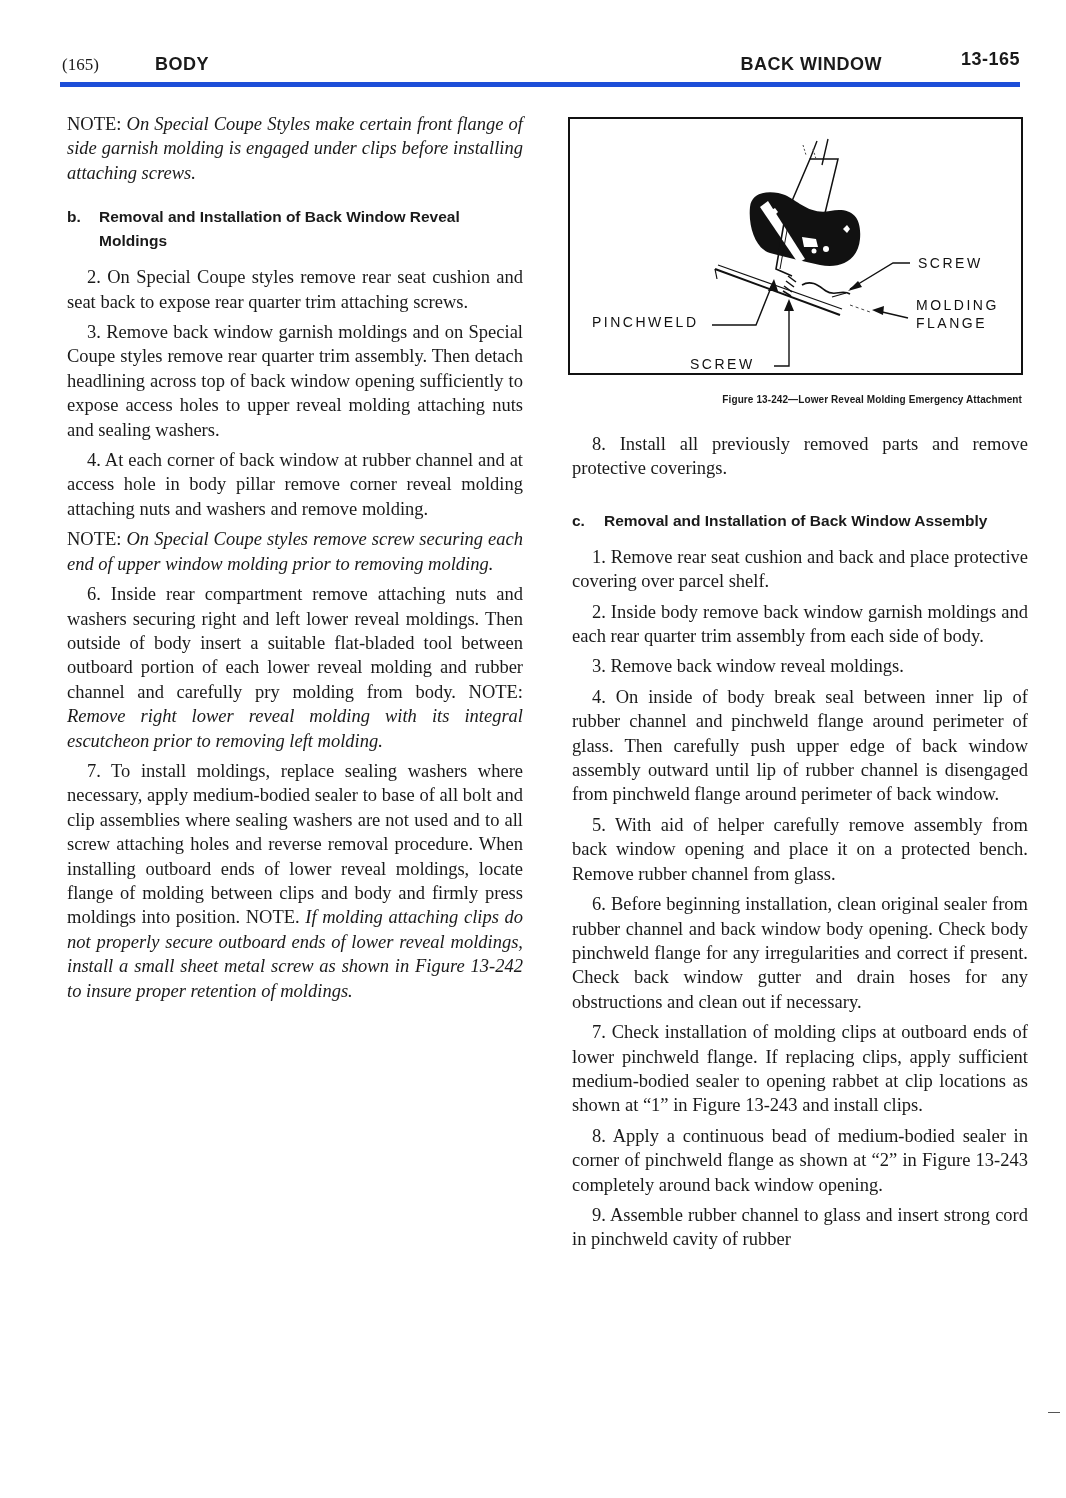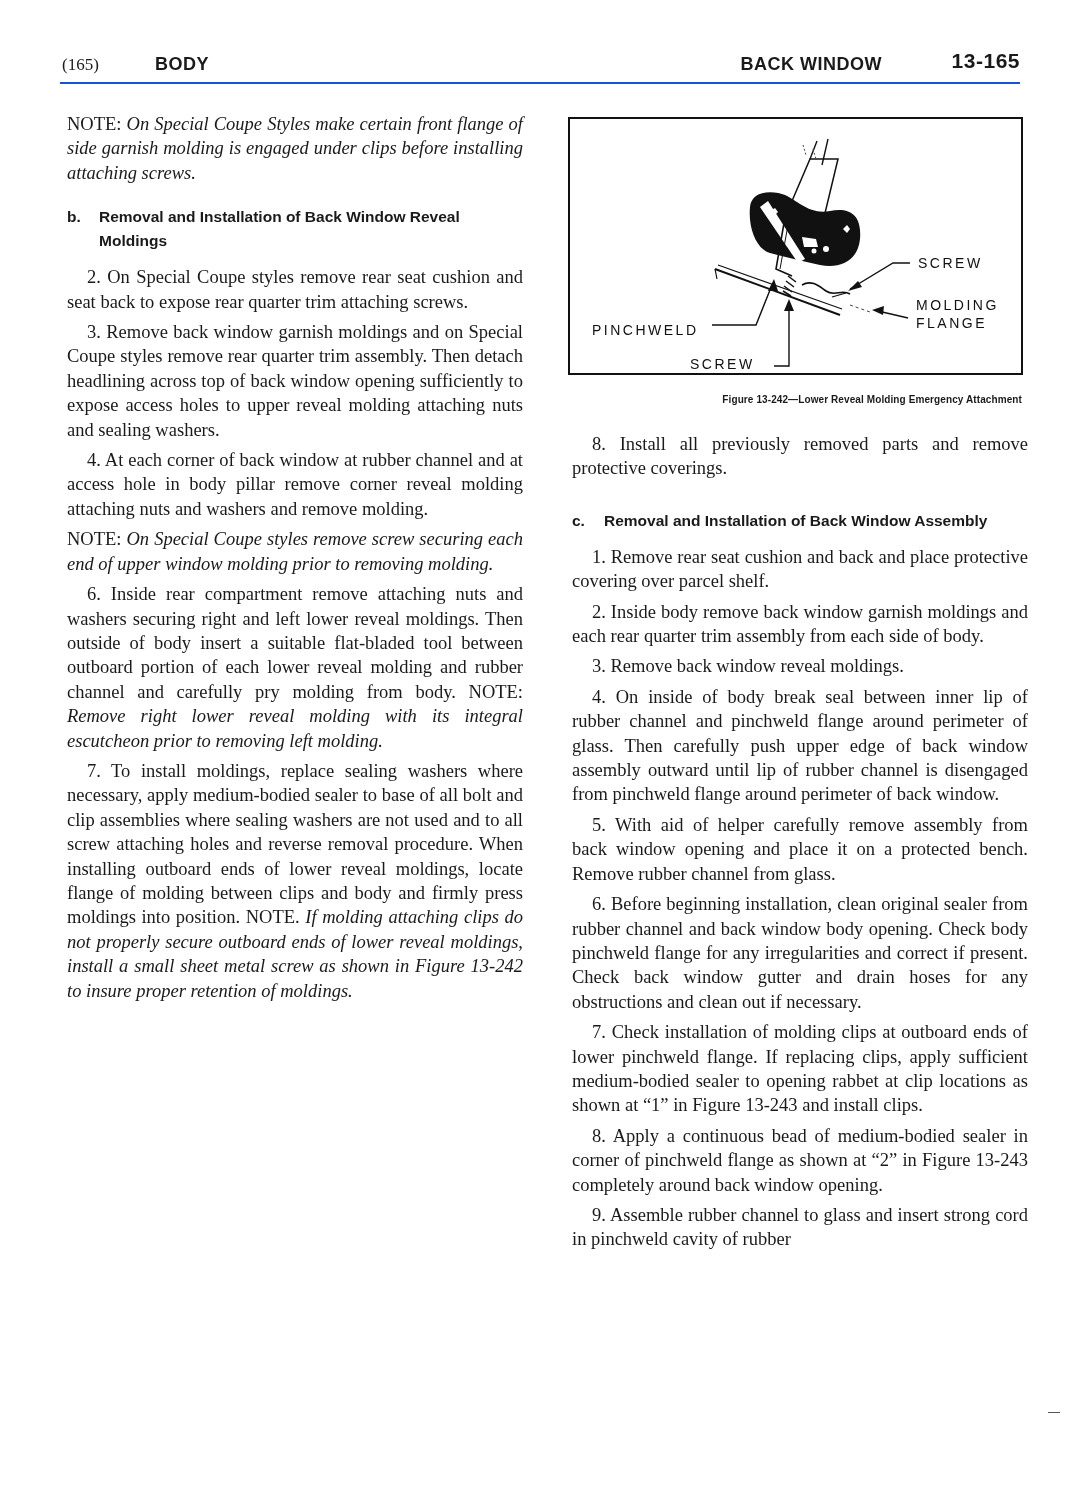--- a/index.html
+++ b/index.html
@@ -3,39 +3,39 @@
 <meta charset="utf-8">
 <style>
   html, body { margin: 0; padding: 0; background: #ffffff; }
   body {
     width: 1066px; height: 1498px; position: relative; overflow: hidden;
     color: #1a1a1a;
     font-family: "DejaVu Serif", "Liberation Serif", serif;
   }
   .header {
     position: absolute; left: 60px; top: 52px; width: 960px; height: 30px;
-    border-bottom: 2px solid #1d4ed8;
+    border-bottom: 5px solid #1d4ed8;
   }
   .hdr-left-num {
     position: absolute; left: 2px; top: 3px;
     font-family: "Liberation Serif", serif; font-size: 17px;
   }
   .hdr-left-title {
     position: absolute; left: 95px; top: 2px;
     font-family: "Liberation Sans", sans-serif; font-weight: bold; font-size: 18px;
     letter-spacing: 0.5px;
   }
   .hdr-right-title {
     position: absolute; right: 138px; top: 2px;
     font-family: "Liberation Sans", sans-serif; font-weight: bold; font-size: 18px;
     letter-spacing: 0.5px;
   }
   .hdr-right-num {
     position: absolute; right: 0px; top: -3px;
-    font-family: "Liberation Sans", sans-serif; font-weight: bold; font-size: 21px;
+    font-family: "Liberation Sans", sans-serif; font-weight: bold; font-size: 18px;
     letter-spacing: 0.5px;
   }
 
   .col {
     position: absolute; top: 112px; width: 456px;
     font-family: "Liberation Serif", serif; font-size: 18.5px; line-height: 24.4px;
     text-align: justify; hyphens: none;
   }
   .col-left { left: 67px; }
   .col-right { left: 572px; top: 432px; }
@@ -152,21 +152,21 @@
 
     <path d="M142,206 L186,206 L202,166" stroke="#111" stroke-width="1.4" fill="none"></path>
     <polygon points="204,160 198,172 208,172" fill="#111"></polygon>
 
     <path d="M204,247 L219,247 L219,188" stroke="#111" stroke-width="1.4" fill="none"></path>
     <polygon points="219,180 214,192 224,192" fill="#111"></polygon>
   </svg>
   <span class="callout" style="left:348px;top:136px;">SCREW</span>
   <span class="callout" style="left:346px;top:178px;">MOLDING</span>
   <span class="callout" style="left:346px;top:196px;">FLANGE</span>
-  <span class="callout" style="left:22px;top:203px;text-align:center;">PINCHWELD</span>
+  <span class="callout" style="left:22px;top:195px;text-align:center;">PINCHWELD</span>
   <span class="callout" style="left:120px;top:237px;">SCREW</span>
 </div>
 <div class="fig-caption">Figure 13-242—Lower Reveal Molding Emergency Attachment</div>
 
 <div class="col col-right">
   <p class="p"><span>8.</span> <span>Install all previously removed parts and remove protective coverings.</span></p>
 
   <div class="section-head" style="margin-top:28px;">
     <span class="letter">c.</span>
     <span class="sh-text">Removal and Installation of Back Window Assembly</span>

